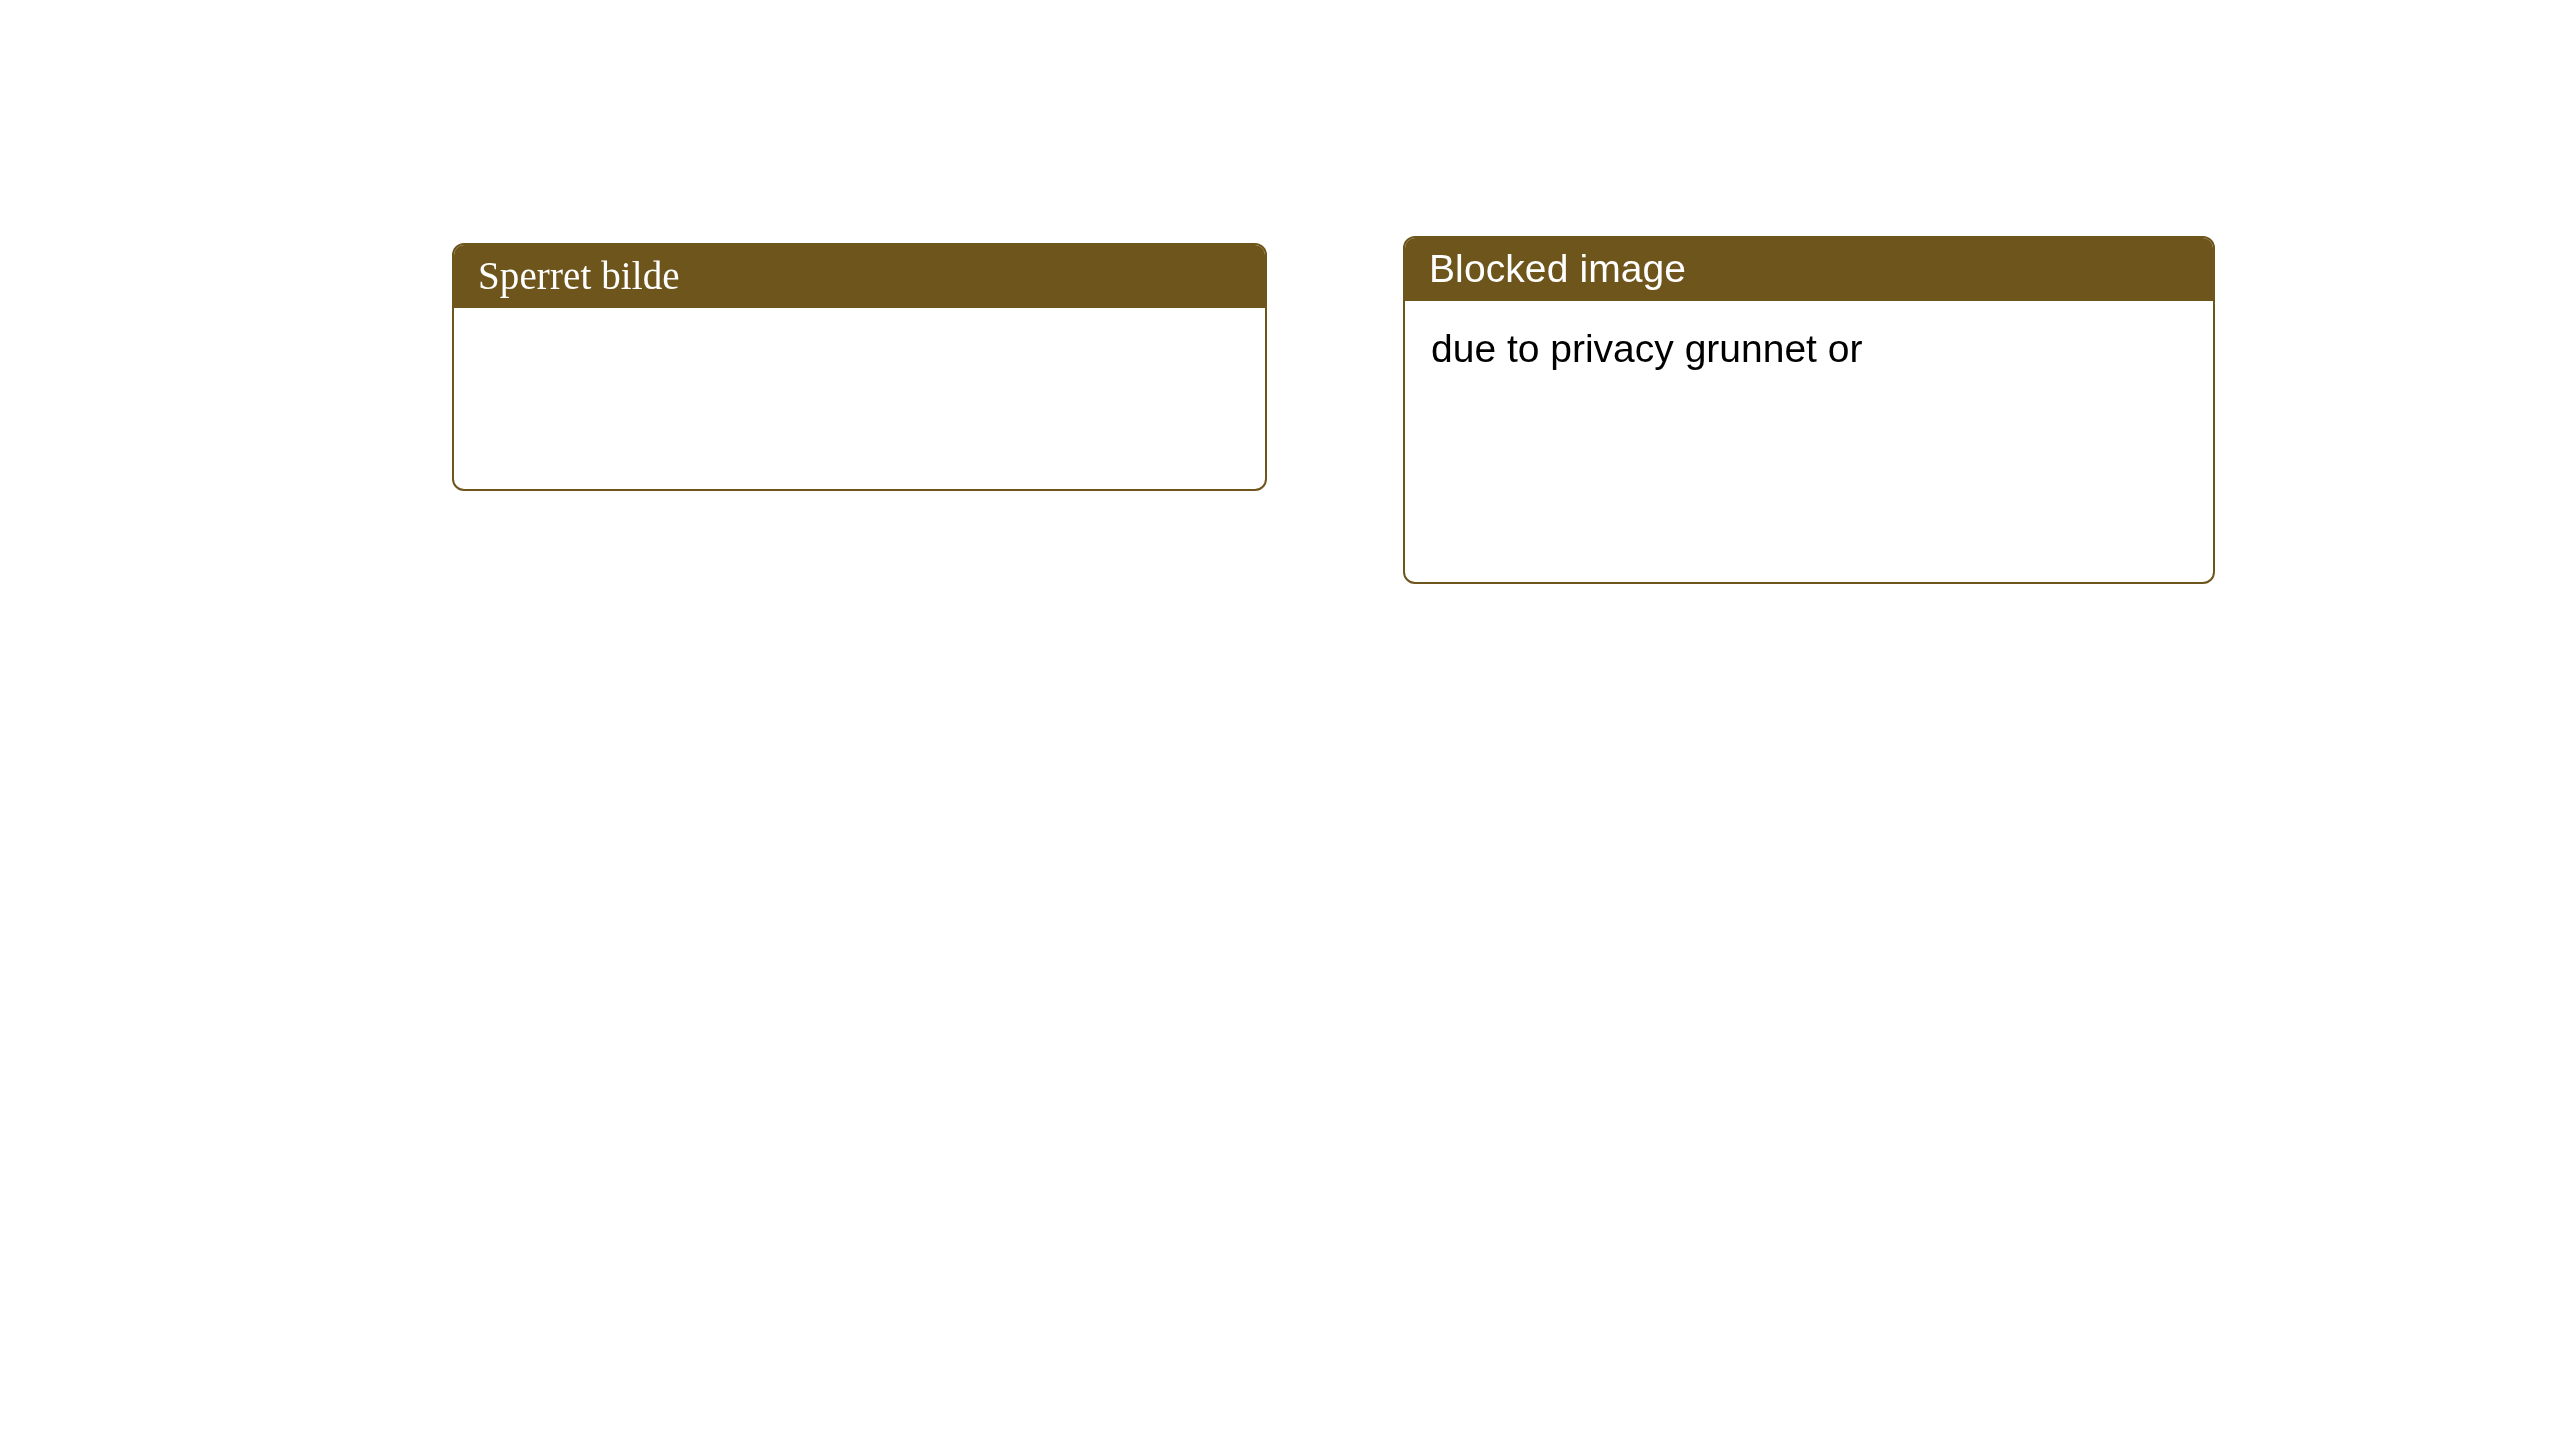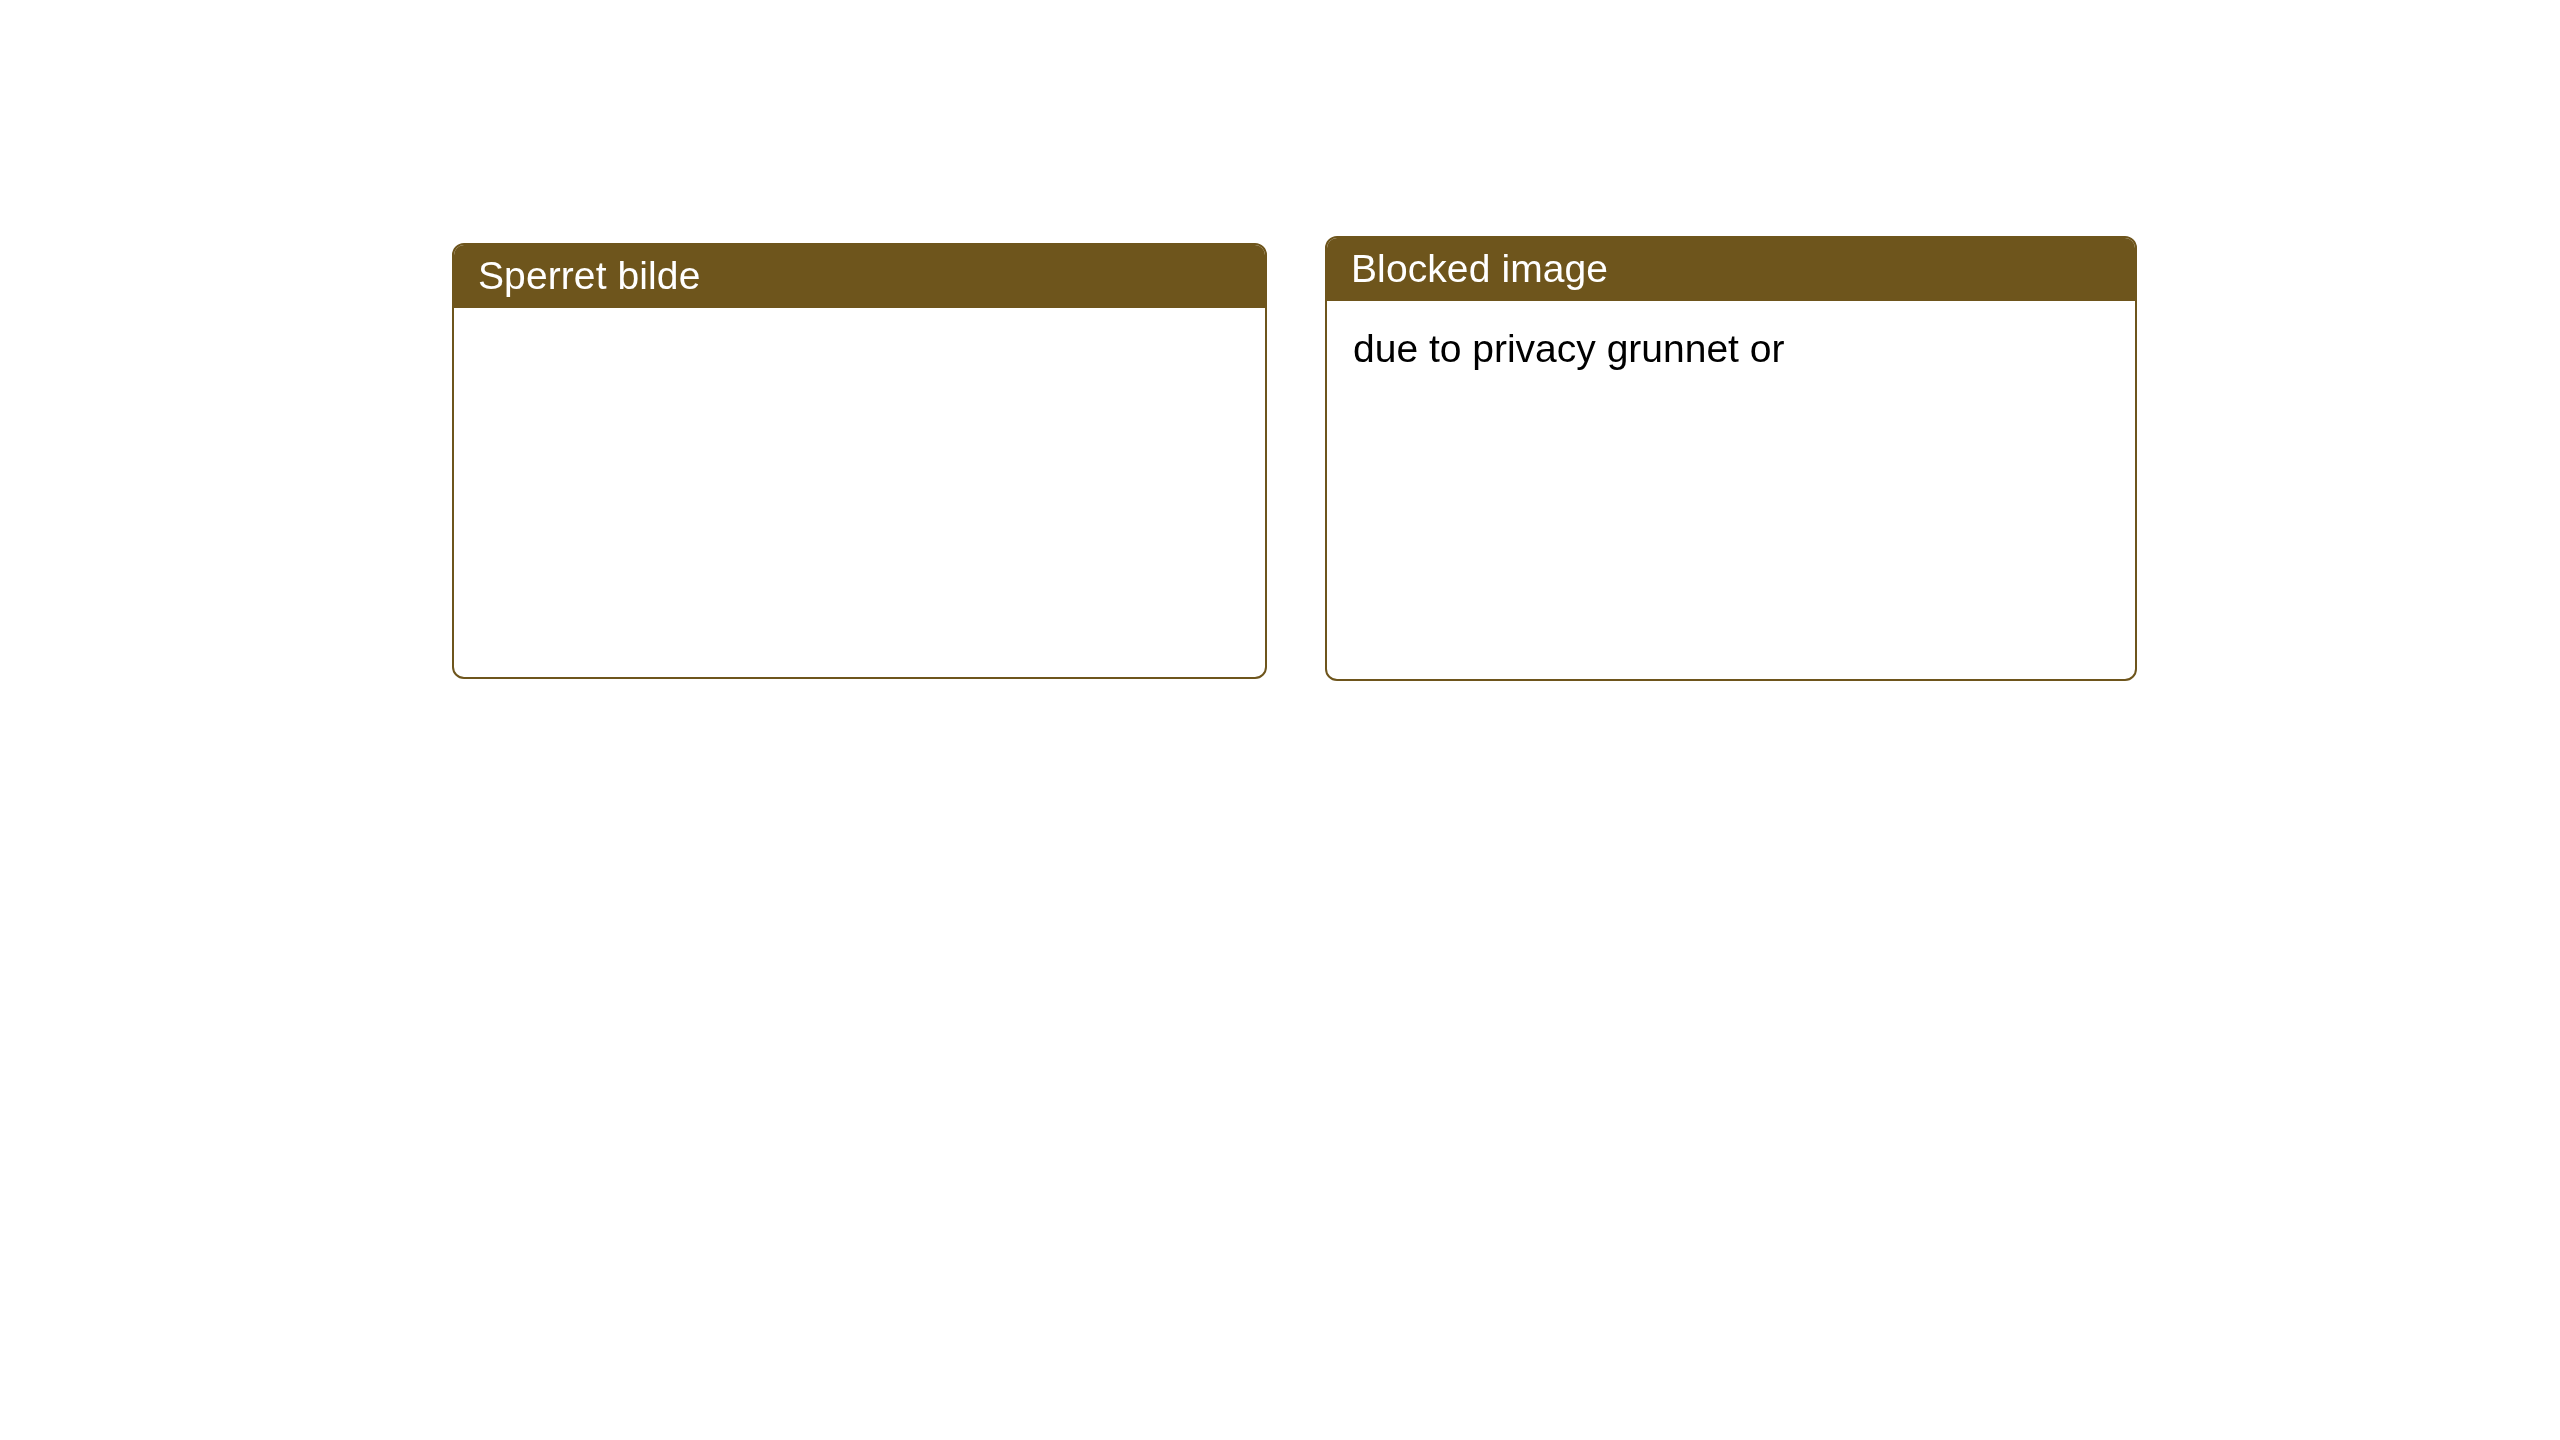--- a/index.html
+++ b/index.html
@@ -29,28 +29,29 @@
     border: 2px solid #6e551c;
     border-radius: 12px;
     box-sizing: border-box;
     overflow: hidden;
   }
 
   .card-no {
     left: 452px;
     top: 243px;
     width: 815px;
-    height: 436px;
+    height: 248px;
+    font-family: Liberation Serif, serif;
   }
 
   .card-en {
-    left: 1325px;
+    left: 1403px;
     top: 236px;
     width: 812px;
-    height: 445px;
+    height: 348px;
   }
 
   .card-header {
     background: #6e551c;
     color: #ffffff;
     font-size: 39px;
     line-height: 1.0;
     padding: 11px 0 13px 24px;
     letter-spacing: 0.1px;
     white-space: nowrap;

